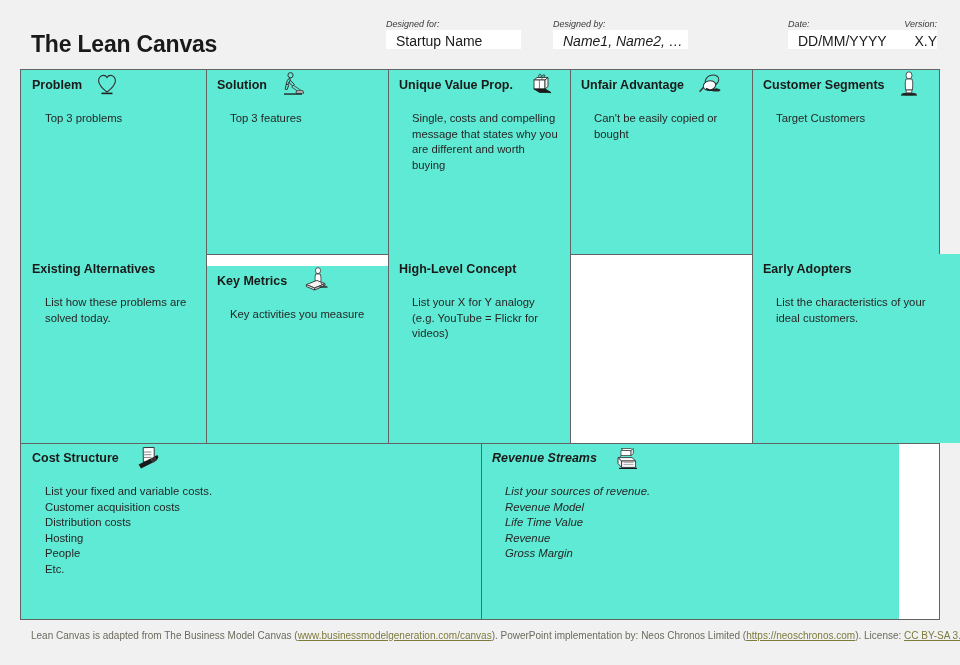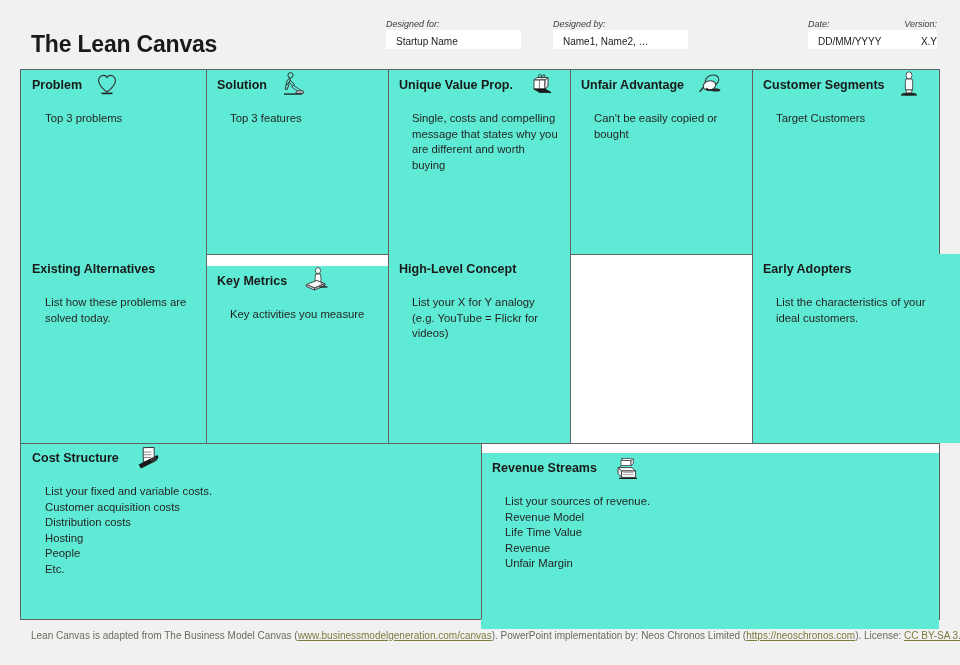--- a/index.html
+++ b/index.html
@@ -52,33 +52,33 @@
     height: 12px;
     line-height: 12px;
     white-space: nowrap;
   }
   .meta-input {
     display: block;
     background: #ffffff;
     border: none;
     height: 19px;
     line-height: 23px;
-    font-size: 10px;
+    font-size: 14px;
     color: #1a1a1a;
     padding: 0 0 0 10px;
     box-sizing: border-box;
     font-family: "Liberation Sans", sans-serif;
     white-space: nowrap;
     overflow: hidden;
   }
   .mf-designed-for { left: 386px; }
   .mf-designed-for .meta-input { width: 135px; }
   .mf-designed-by { left: 553px; }
-  .mf-designed-by .meta-input { width: 135px; }
-  .mf-date { left: 772px; padding-left: 36px; }
+  .mf-designed-by .meta-input { width: 135px; font-style: italic; }
+  .mf-date { left: 752px; padding-left: 36px; }
   .mf-date .meta-input { width: 112px; }
   .mf-version { left: 895px; text-align: right; }
   .mf-version .meta-input { width: 42px; }
 
   
   .canvas {
     position: absolute;
     left: 20px;
     top: 69px;
     width: 920px;
@@ -126,21 +126,21 @@
   
   .c-problem       { left: 0;   top: 0;   width: 185px; height: 184px; }
   .c-solution      { left: 185px; top: 0; width: 182px; height: 184px; }
   .c-uvp           { left: 367px; top: 0; width: 182px; height: 373px; }
   .c-unfair        { left: 549px; top: 0; width: 182px; height: 184px; }
   .c-segments      { left: 731px; top: 0; width: 187px; height: 373px; }
   .c-alternatives  { left: 0;   top: 184px; width: 185px; height: 189px; }
   .c-metrics       { left: 185px; top: 196px; width: 182px; height: 189px; }
   .c-channels      { left: 549px; top: 184px; width: 182px; height: 189px; }
   .c-cost          { left: 0;   top: 373px; width: 460px; height: 176px; }
-  .c-revenue       { left: 460px; top: 383px; width: 458px; height: 176px; }
+  .c-revenue       { left: 460px; top: 373px; width: 418px; height: 176px; font-style: italic; }
 
   
   .vrule {
     position: absolute;
     top: 0;
     width: 0;
     border-left: 1px solid #636363;
     height: 373px;
   }
   .vr1 { left: 185px; }
@@ -394,21 +394,21 @@
             <path d="M11 11.6 L9.6 13.4" stroke="#444" stroke-width="0.8"></path>
             <rect x="9" y="23.8" width="18" height="1.2" fill="#1a1a1a"></rect>
           </svg>
         </span>
       </div>
       <div class="cell-body">
         <span class="line">List your sources of revenue.</span>
         <span class="line">Revenue Model</span>
         <span class="line">Life Time Value</span>
         <span class="line">Revenue</span>
-        <span class="line">Unfair Margin</span>
+        <span class="line">Gross Margin</span>
       </div>
     </div>
 
     <div class="vrule vr1"></div>
     <div class="vrule vr2"></div>
     <div class="vrule vr3"></div>
     <div class="vrule vr4"></div>
     <div class="hrule hr-sol"></div>
     <div class="hrule hr-unf"></div>
     <div class="hrule hr-bot"></div>

